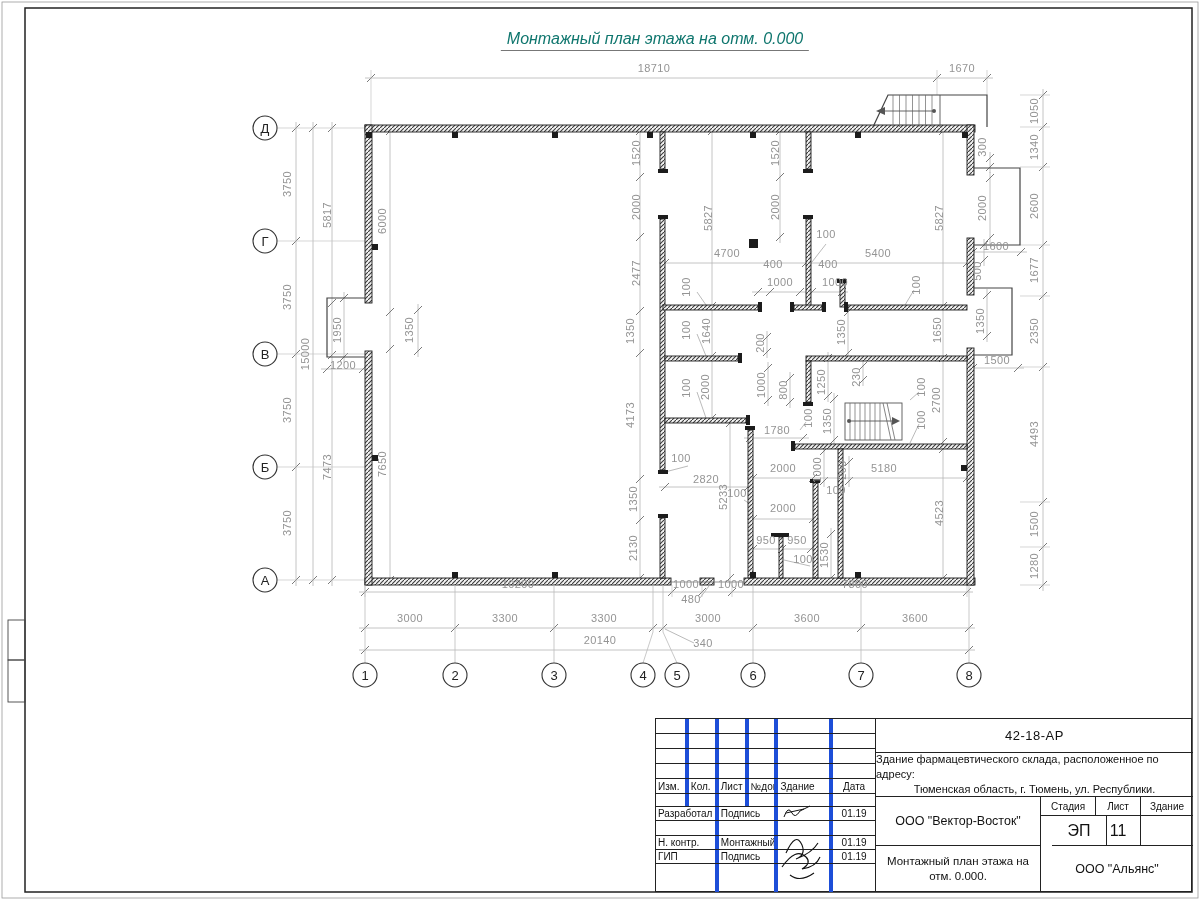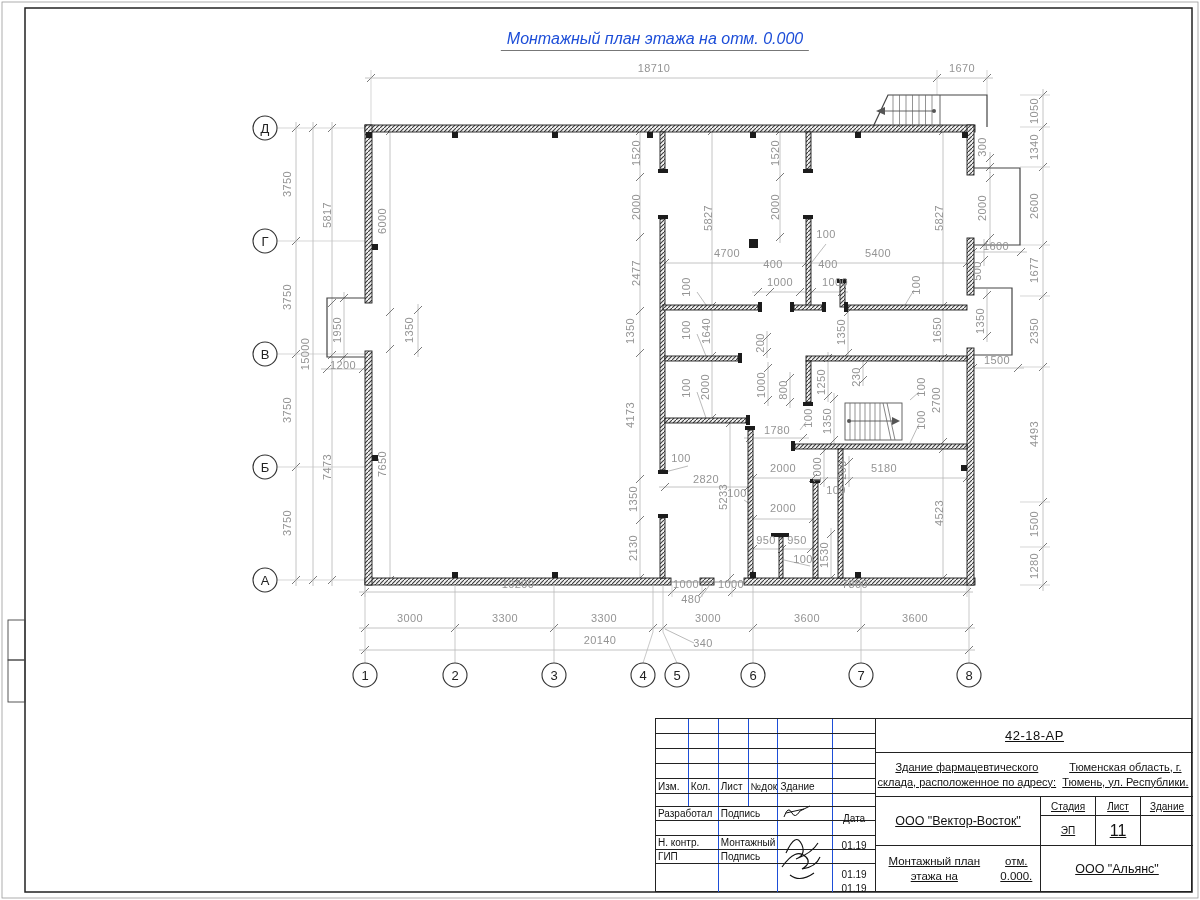--- a/index.html
+++ b/index.html
@@ -1,33 +1,33 @@
 <!DOCTYPE html>
 <html><head>
 <meta charset="utf-8">
 <style>
   html,body{margin:0;padding:0;background:#e8e8e8;}
   .sheet{position:relative;width:1200px;height:900px;background:#ffffff;overflow:hidden;
          font-family:"Liberation Sans","DejaVu Sans",sans-serif;}
   svg{position:absolute;left:0;top:0;}
   .sheet-title{position:absolute;left:655px;top:30px;transform:translateX(-50%);
-    font-size:16px;font-style:italic;color:#1d4ed8;border-bottom:1.2px solid #777;
+    font-size:16px;font-style:italic;color:#0f766e;border-bottom:1.2px solid #777;
     padding:0 6px 2px 6px;white-space:nowrap;}
   
   .tb{position:absolute;left:655px;top:718px;width:537px;height:174px;
       border:1.6px solid #222;box-sizing:border-box;color:#111;}
   .tb *{box-sizing:border-box;}
   .tb-left{position:absolute;left:0;top:0;width:220px;height:100%;border-right:1.6px solid #222;}
   .tb-row{display:flex;width:100%;border-bottom:1px solid #222;}
   .tb-row:last-child{border-bottom:none;}
-  .tb-cell{border-right:1px solid #1d4ed8;height:100%;overflow:hidden;
+  .tb-cell{border-right:4px solid #1d4ed8;height:100%;overflow:hidden;
            font-size:10px;display:flex;align-items:center;padding:0 2px;white-space:nowrap;}
-  .tb-cell:last-child{border-right:none;margin-top:32px;}
+  .tb-cell:last-child{border-right:none;}
   .c1{width:33px;} .c2{width:30px;} .c3{width:30px;} .c4{width:30px;} .c5{width:55px;} .c6{width:42px;justify-content:center;}
-  .abs{position:absolute;display:flex;align-items:center;justify-content:center;text-align:center;text-decoration:underline;}
+  .abs{position:absolute;display:flex;align-items:center;justify-content:center;text-align:left;}
   .bb{border-bottom:1px solid #222;} .br{border-right:1px solid #222;}
   .code-cell{font-size:13px;letter-spacing:0.5px;}
   .obj-cell{font-size:11px;line-height:1.35;}
   .org-cell{font-size:12.5px;}
   .name-cell{font-size:11.5px;line-height:1.3;}
   .small-hdr{font-size:10px;}
 </style>
 </head>
 <body>
 
@@ -551,32 +551,32 @@
       </div>
       <div class="tb-row" style="height:28px;border-bottom:none">
           <div class="tb-cell c1" style="width:63px"></div>
           <div class="tb-cell c3" style="width:60px"></div>
           <div class="tb-cell c5"></div>
           <div class="tb-cell c6"></div>
         </div>
     </div>
 
     <div class="abs bb code-cell" style="left:220px;top:0;width:317px;height:34px">42-18-АР</div>
-    <div class="abs bb obj-cell" style="left:220px;top:34px;width:317px;height:44px;flex-direction:row">
+    <div class="abs bb obj-cell" style="left:220px;top:34px;width:317px;height:44px;flex-direction:column">
       <span>Здание фармацевтического склада, расположенное по адресу:</span>
       <span>Тюменская область, г. Тюмень, ул. Республики.</span>
     </div>
     <div class="abs bb br org-cell" style="left:220px;top:78px;width:165px;height:49px">ООО "Вектор-Восток"</div>
     <div class="abs bb br small-hdr" style="left:385px;top:78px;width:55px;height:19px">Стадия</div>
     <div class="abs bb br small-hdr" style="left:440px;top:78px;width:45px;height:19px">Лист</div>
     <div class="abs bb small-hdr" style="left:485px;top:78px;width:52px;height:19px">Здание</div>
-    <div class="abs bb br" style="left:385px;top:97px;width:55px;height:30px;font-size:10px">ЭП</div>
+    <div class="abs bb br" style="left:396px;top:97px;width:55px;height:30px;font-size:16px">ЭП</div>
     <div class="abs bb br" style="left:440px;top:97px;width:45px;height:30px;font-size:16px">11</div>
     <div class="abs bb" style="left:485px;top:97px;width:52px;height:30px;font-size:11px"></div>
-    <div class="abs br name-cell" style="left:220px;top:127px;width:165px;height:45px;flex-direction:row">
+    <div class="abs br name-cell" style="left:220px;top:127px;width:165px;height:45px;flex-direction:column">
       <span>Монтажный план этажа на</span>
       <span>отм. 0.000.</span>
     </div>
     <div class="abs org-cell" style="left:385px;top:127px;width:152px;height:45px">ООО "Альянс"</div>
 
     <svg width="120" height="90" style="left:120px;top:82px;position:absolute;overflow:visible">
       <path d="M8,16 q4,-12 8,-4 q3,6 8,-2 l10,-5 M10,12 l18,-4" fill="none" stroke="#111" stroke-width="1"></path>
       <path d="M10,52 q10,-22 16,-8 q4,10 -6,14 q16,-6 22,-16 M6,66 q14,-20 24,-10 q6,6 -4,12 q14,-2 18,-12 M14,74 q10,8 24,-2" fill="none" stroke="#111" stroke-width="1.1"></path>
     </svg>
   </div>

